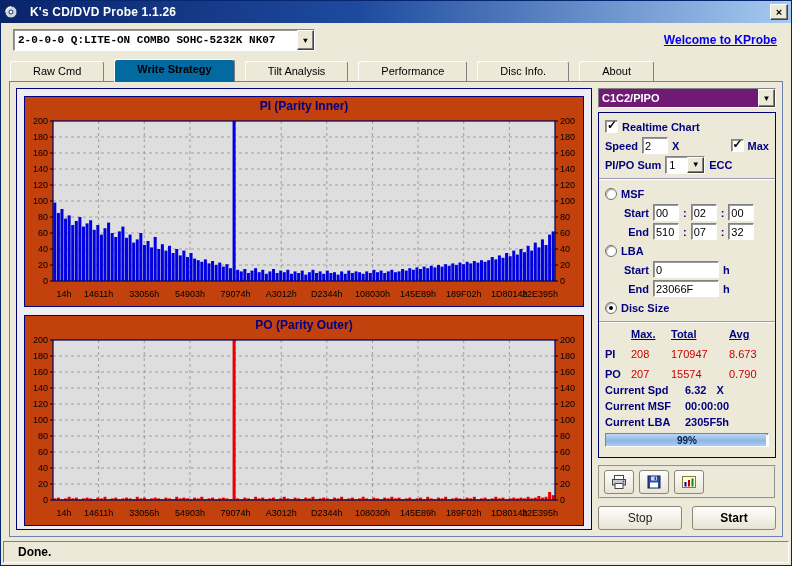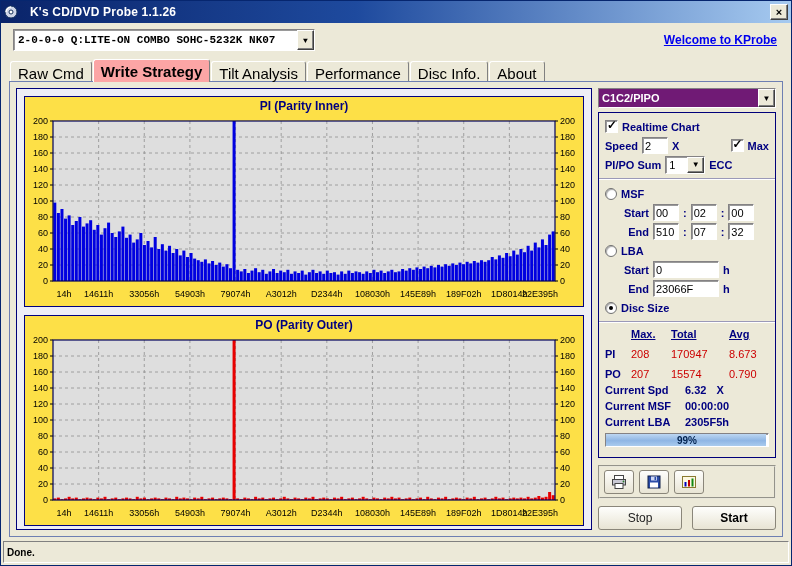--- a/index.html
+++ b/index.html
@@ -20,30 +20,30 @@
   .combo{display:flex;height:22px;background:#fff;border:1px solid;border-color:#848284 #fff #fff #848284;
     box-shadow:inset 1px 1px 0 #9a9a9a;}
   .combo .combo-text{flex:1;display:flex;align-items:center;padding:0 4px;white-space:nowrap;overflow:hidden;}
   .combo-arrow{width:17px;background:#ECE9D8;border:1px solid;border-color:#fff #404040 #404040 #fff;
     box-shadow:inset -1px -1px 0 #808080;display:flex;align-items:center;justify-content:center;
     font-size:8px;color:#000;cursor:default;}
   .drive-combo{width:302px;font-family:"Liberation Mono",monospace;font-size:11px;font-weight:bold;}
   a.kp-link{color:#0000EE;font-weight:bold;font-size:12px;text-decoration:underline;}
   
   .tabsrow{height:24px;flex:0 0 24px;display:flex;align-items:flex-end;padding:0 9px;position:relative;z-index:2;}
-  .tab{height:20px;padding:3px 7px 0;font-size:15px;color:#000;background:#ECE9D8;
+  .tab{height:20px;padding:3px 22px 0;font-size:11px;color:#000;background:#ECE9D8;
     border:1px solid #808080;border-bottom:none;border-top-color:#fff;border-left-color:#fff;
-    border-radius:3px 3px 0 0;margin-right:1px;cursor:default;white-space:nowrap;}
-  .tab.active{height:23px;font-weight:bold;background:#fca5a5;position:relative;margin-bottom:-1px;z-index:3;}
+    border-radius:3px 3px 0 0;margin-right:10px;cursor:default;white-space:nowrap;}
+  .tab.active{height:23px;font-weight:bold;background:#0369a1;position:relative;margin-bottom:-1px;z-index:3;}
   
   .page{flex:1;margin:0 8px 4px;border:1px solid #6E7FB2;background:#ECE9D8;
     display:flex;gap:6px;padding:6px;min-height:0;}
   .charts-panel{flex:1;background:#EEEEF6;border:1px solid #00007A;padding:7px;
     display:flex;flex-direction:column;gap:8px;min-width:0;}
-  .chart-box{flex:1;border:1px solid #000080;display:flex;flex-direction:column;align-items:center;padding-top:2px;background:#fde047;}
+  .chart-box{flex:1;border:1px solid #000080;display:flex;flex-direction:column;align-items:center;padding-top:2px;background:#c2410c;}
   .chart-title{color:#000080;font-weight:bold;font-size:12px;height:17px;}
   .chart-holder{width:558px;height:190px;}
   svg{font-family:"Liberation Sans",sans-serif;}
   
   .side-panel{width:178px;flex:0 0 178px;display:flex;flex-direction:column;font-size:11px;}
   .mode-combo{height:20px;font-size:11px;}
   .mode-combo .sel{background:#701a75;color:#fff;font-weight:bold;padding:0 3px;display:flex;align-items:center;height:100%;flex:1;}
   .sidebox{border:1px solid #00007A;margin-top:4px;padding:4px 6px;display:flex;flex-direction:column;}
   .row{display:flex;align-items:center;gap:4px;height:19px;}
   .row.indent{padding-left:14px;}
@@ -81,22 +81,22 @@
   .iconbox{border:2px groove #e8e6da;margin-top:7px;padding:3px 4px;display:flex;gap:5px;align-items:center;}
   .tool-btn{width:30px;height:24px;border:1px solid #8A867A;border-radius:3px;
     background:linear-gradient(#FEFEFC,#E8E4D4);display:flex;align-items:center;justify-content:center;cursor:default;}
   .actions{display:flex;gap:10px;margin-top:7px;}
   .btn{flex:1;height:24px;border:1px solid #8A867A;border-radius:3px;
     background:linear-gradient(#FEFEFC,#E8E4D4);font-size:12px;color:#222;
     font-family:"Liberation Sans",sans-serif;cursor:default;}
   .btn.primary{font-weight:bold;color:#000;}
   
   .statusbar{height:22px;flex:0 0 22px;margin:0 2px 2px;border:1px solid;
-    border-color:#808080 #fff #fff #808080;display:flex;align-items:center;padding:0 3px;
-    font-size:10px;font-weight:bold;color:#000;background:#ECE9D8;}
+    border-color:#808080 #fff #fff #808080;display:flex;align-items:center;padding:0 14px;
+    font-size:12px;font-weight:bold;color:#000;background:#ECE9D8;}
 </style>
 </head>
 <body>
 
 <div class="window">
 
   <div class="titlebar">
     <span style="display:flex;">
       <svg width="14" height="14" viewBox="0 0 14 14">
         <circle cx="7" cy="7" r="6" fill="#cfd6e8" stroke="#16325c"></circle>

